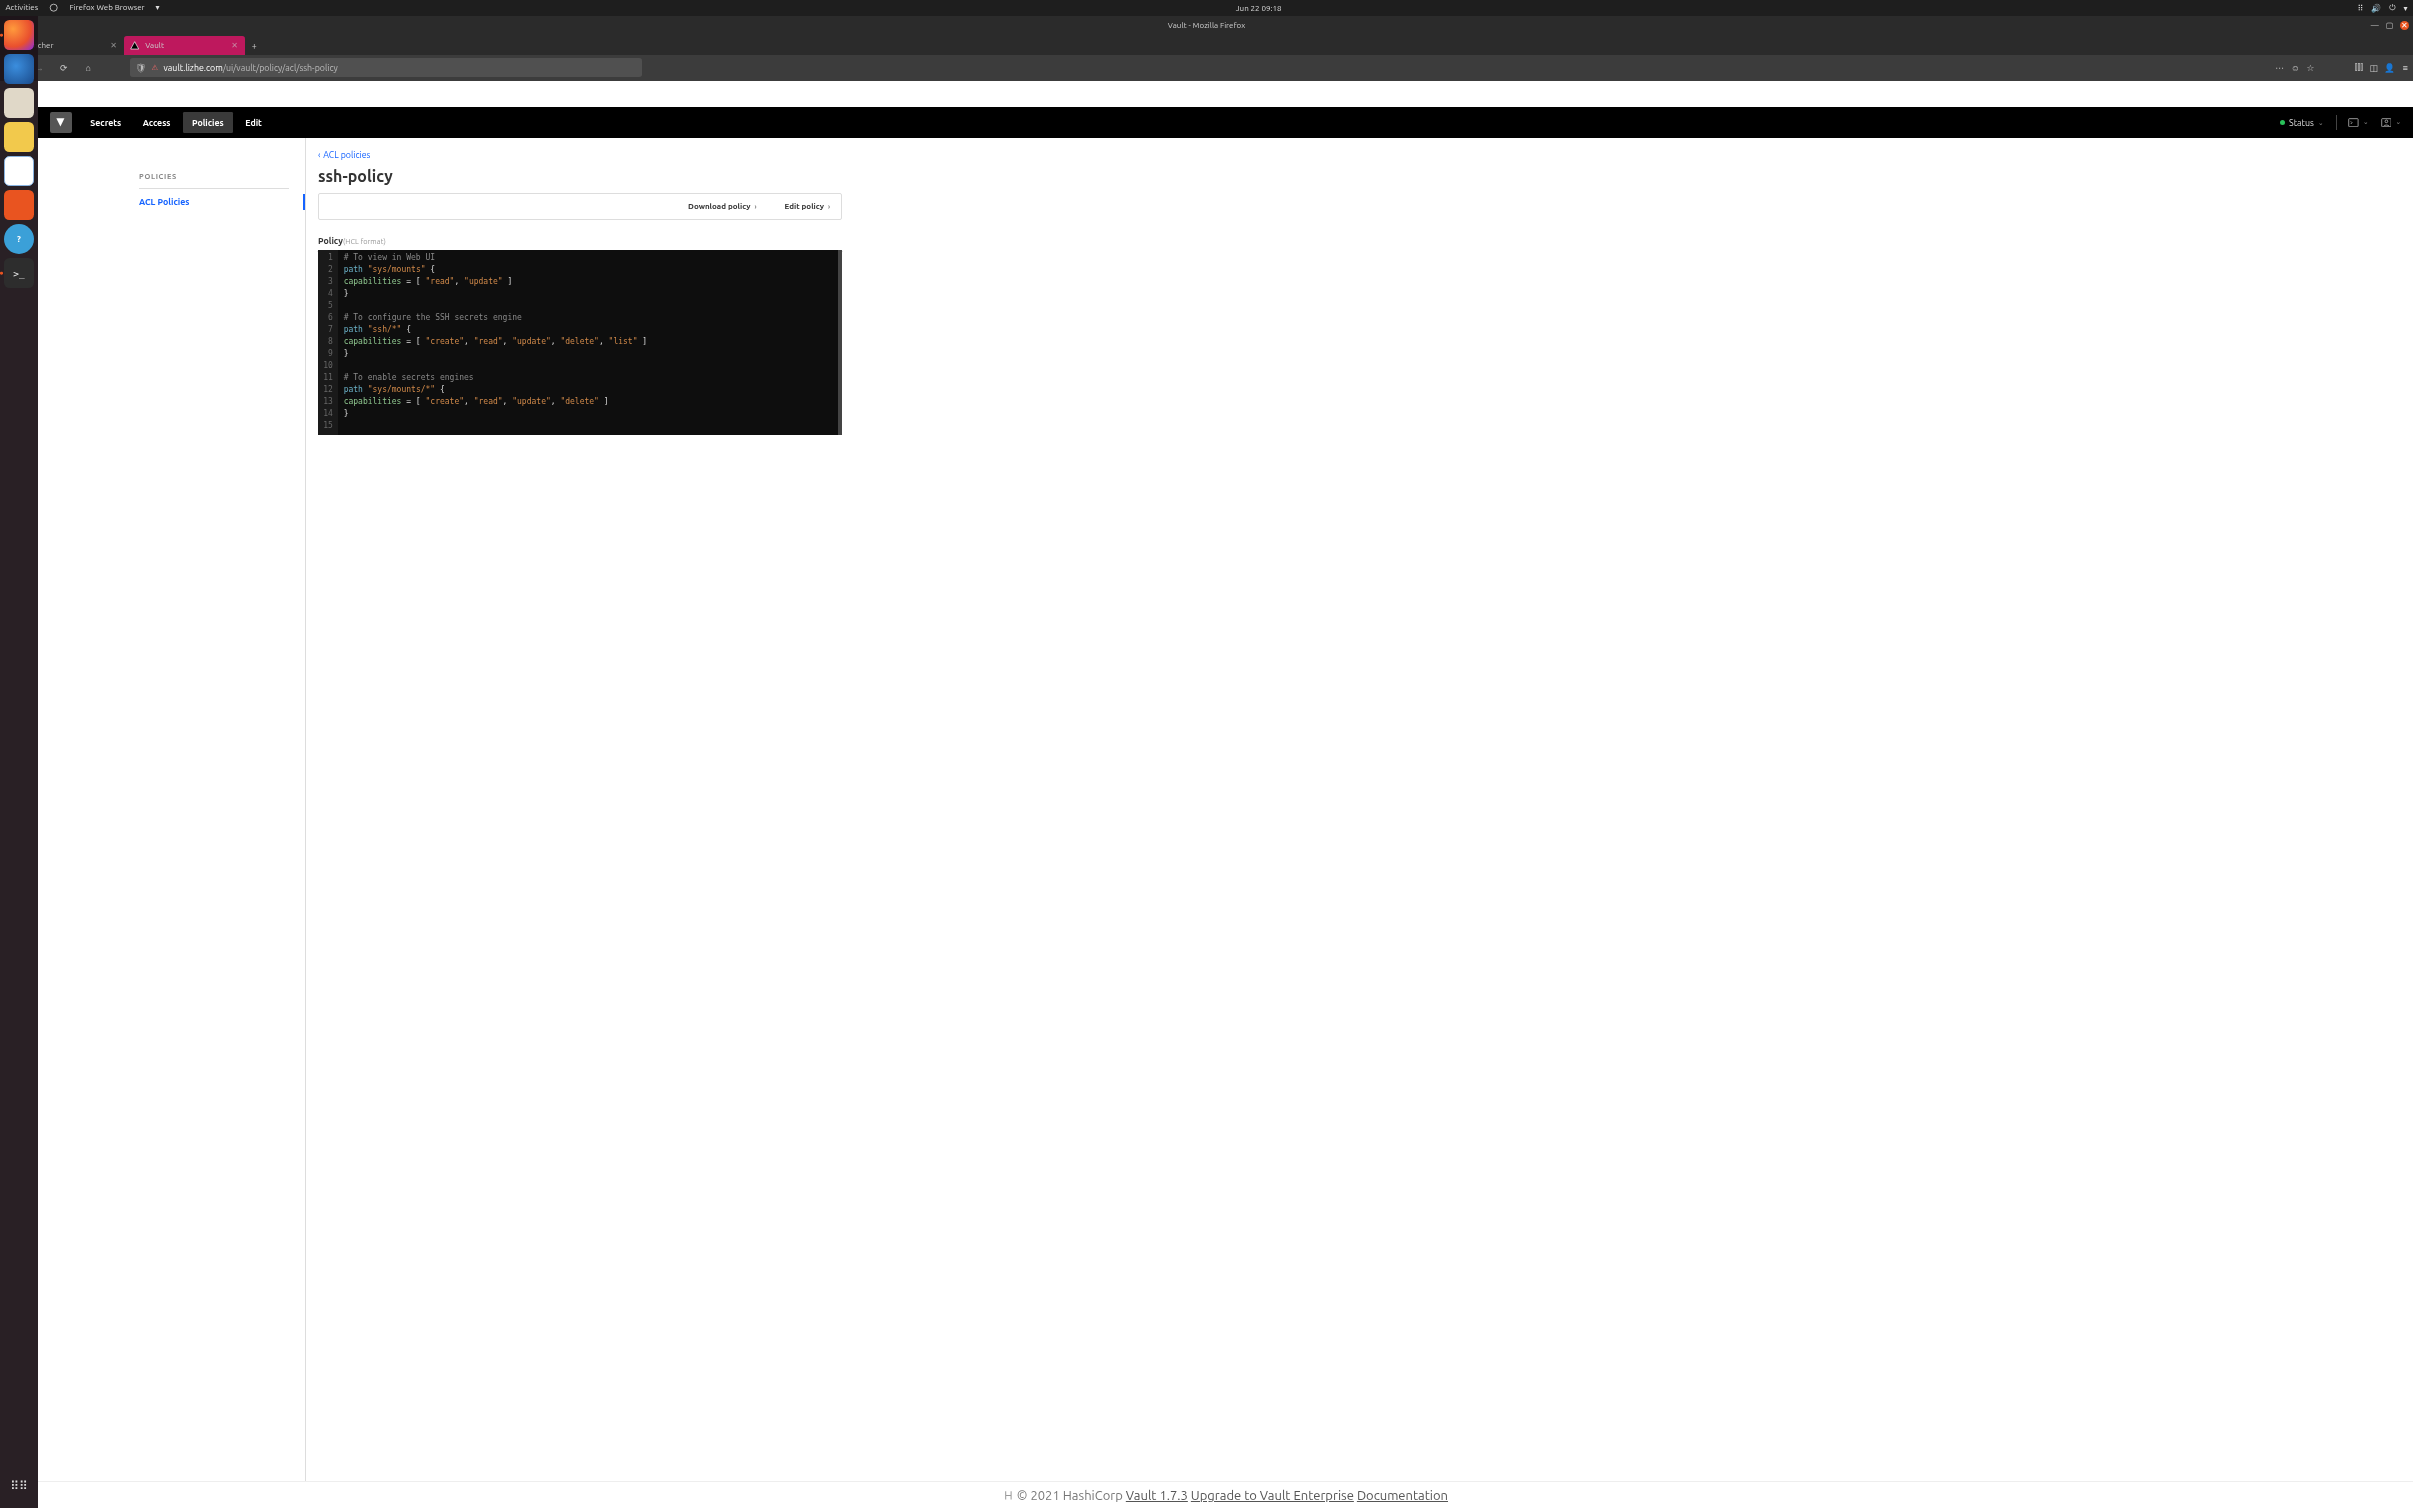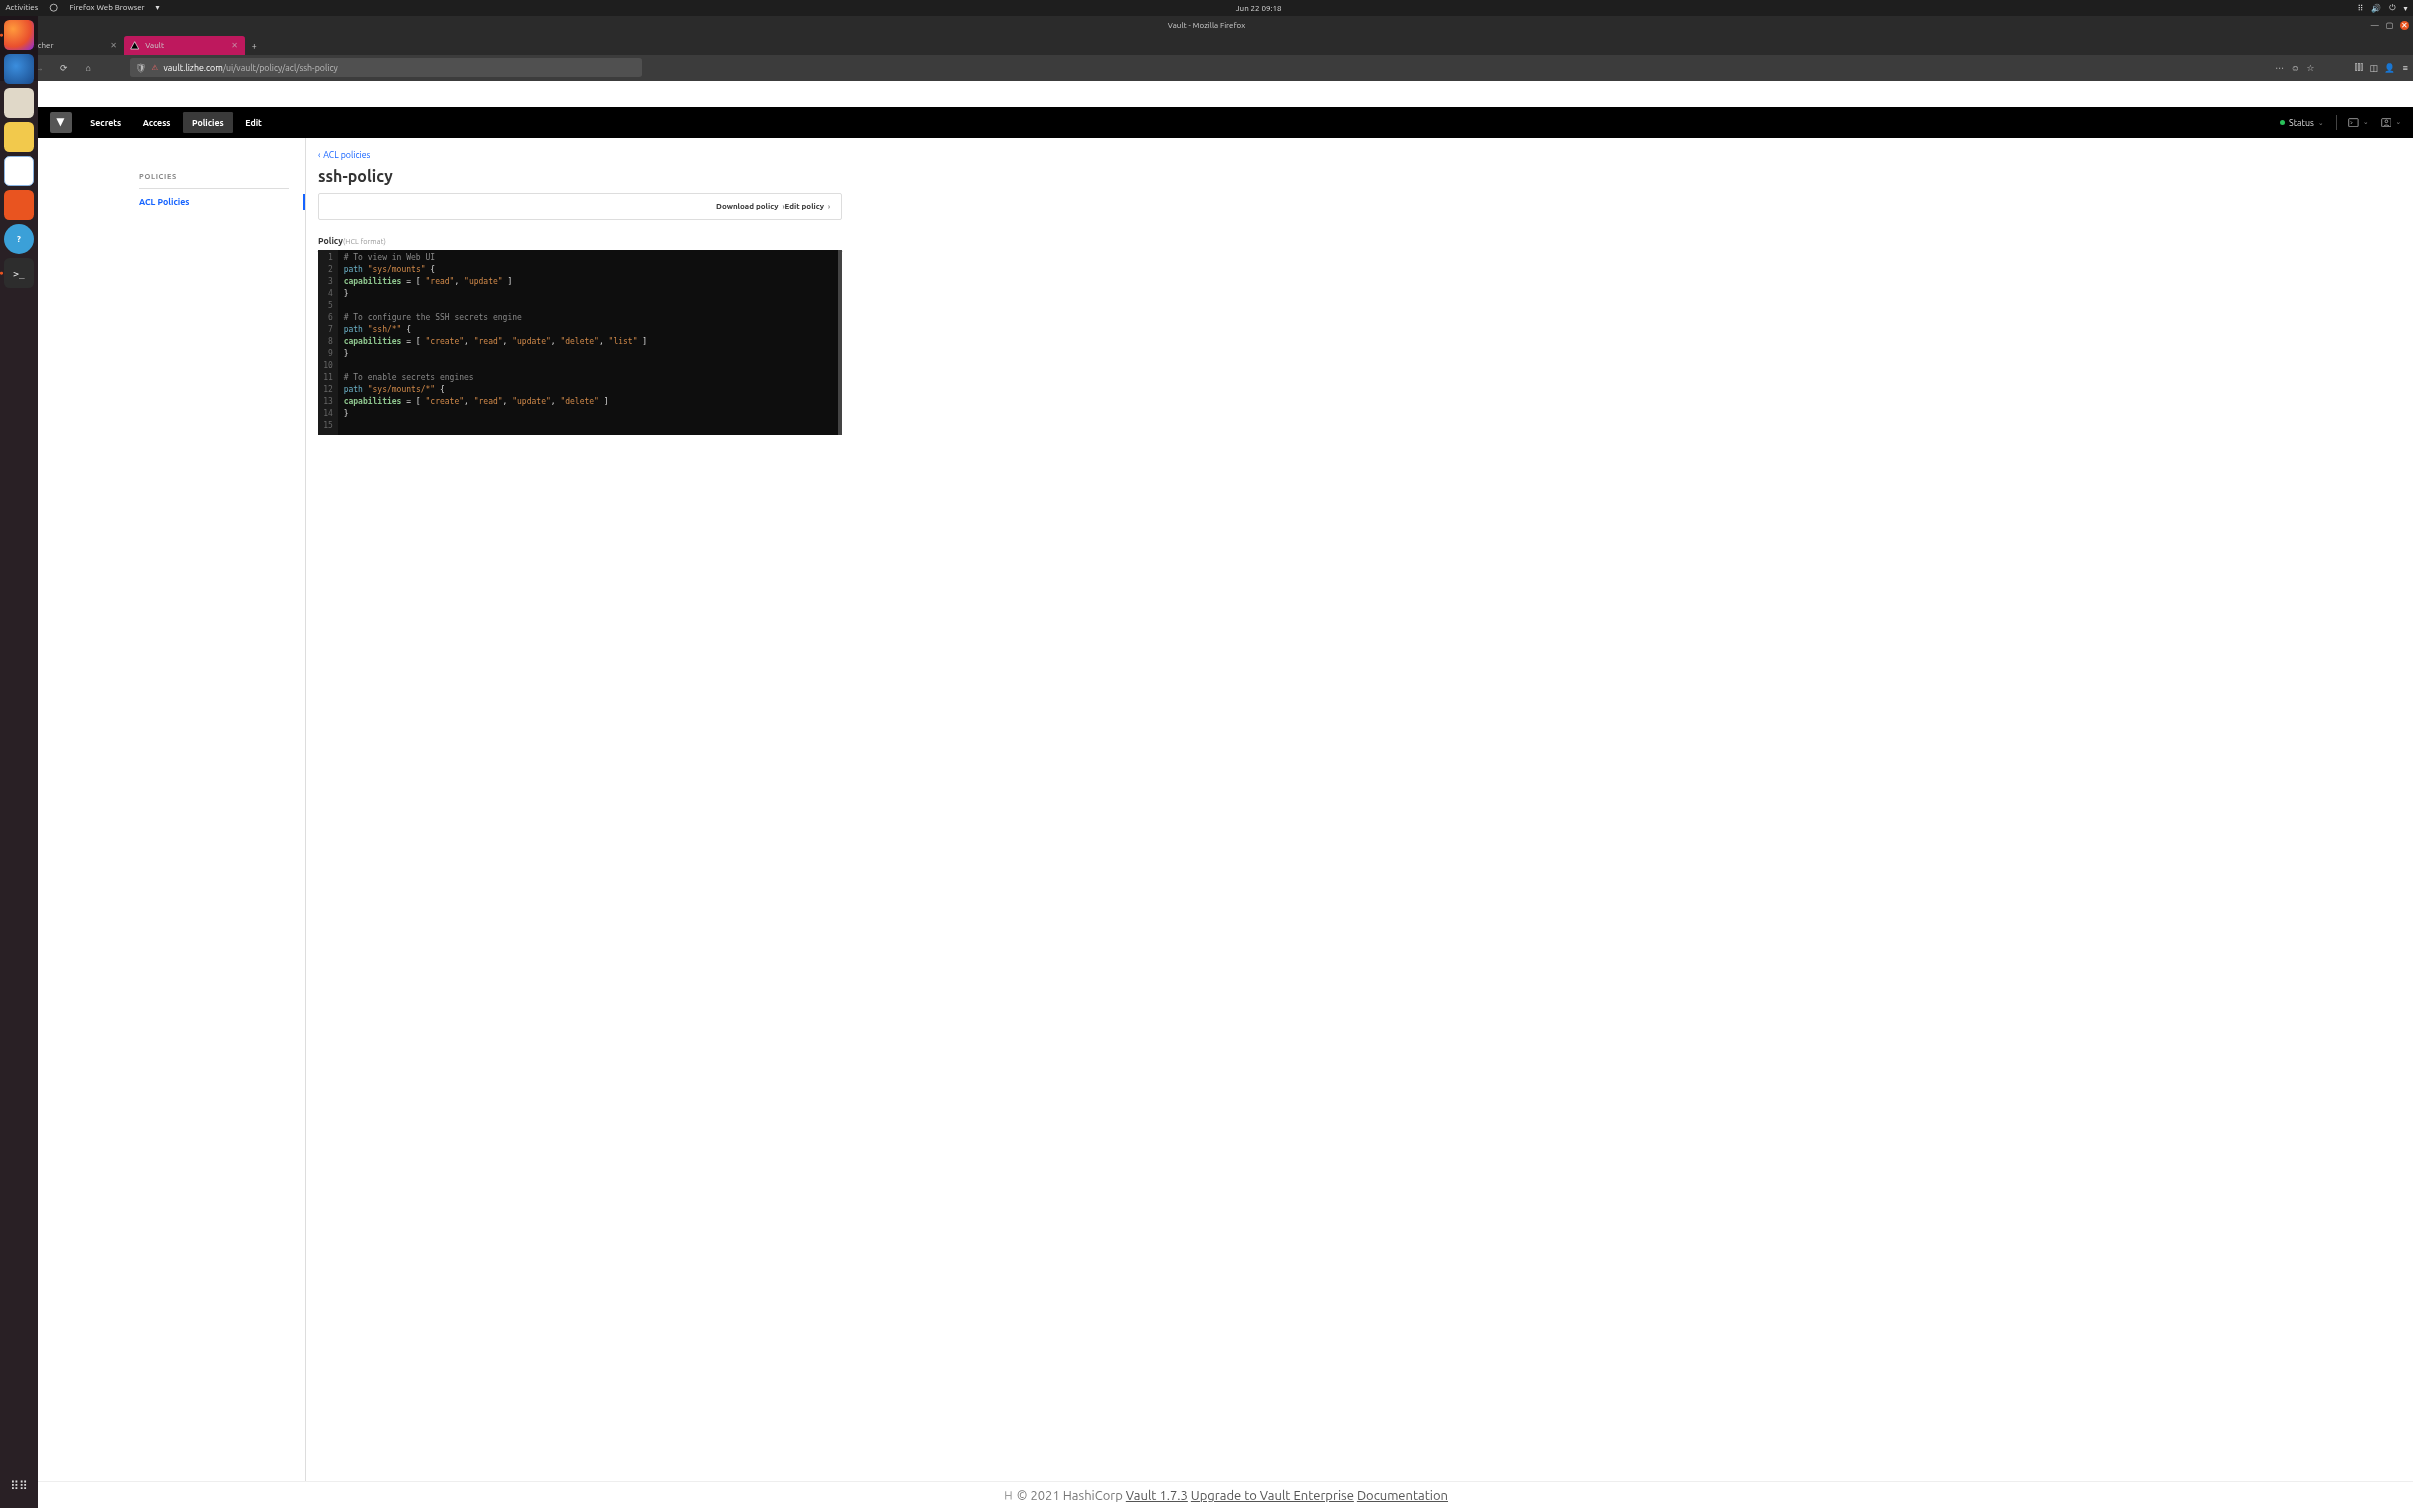--- a/index.html
+++ b/index.html
@@ -59,37 +59,37 @@
 
 .vault-body { flex: 1; display: flex; overflow: hidden; }
 .sidebar { width: 268px; border-right: 0.7px solid #ddd; padding: 34px 16px 16px 101px; }
 .sidebar-title { font-size: 7.4px; letter-spacing: 0.7px; color: #888; font-weight: 700; padding-bottom: 8px; border-bottom: 0.7px solid #ddd; }
 .sidebar-item { padding: 8px 0; color: #1563ff; font-weight: 600; font-size: 8.8px; position: relative; cursor: pointer; }
 .sidebar-item.active::after { content: ''; position: absolute; right: -16px; top: 5.4px; bottom: 5.4px; width: 2px; background: #1563ff; }
 
 .content { flex: 1; padding: 12px 16px 16px 12px; overflow-y: auto; }
 .breadcrumb { color: #1563ff; font-size: 8.8px; display: flex; align-items: center; gap: 2.7px; cursor: pointer; }
 .page-title { font-size: 16px; font-weight: 700; margin-top: 6.7px; }
-.action-bar { margin-top: 8px; border: 0.7px solid #ddd; border-radius: 2px; height: 27px; display: flex; align-items: center; justify-content: flex-end; padding: 0 10.8px; gap: 0; font-size: 8px; font-weight: 600; max-width: 524px; }
+.action-bar { margin-top: 8px; border: 0.7px solid #ddd; border-radius: 2px; height: 27px; display: flex; align-items: center; justify-content: flex-end; padding: 0 10.8px; gap: 28px; font-size: 8px; font-weight: 600; max-width: 524px; }
 .action-link { display: flex; align-items: center; gap: 4px; cursor: pointer; }
 
 .policy-label { margin-top: 16px; font-size: 8.8px; font-weight: 700; display: flex; align-items: baseline; gap: 0; }
 .hcl-format { font-size: 7.4px; color: #999; font-weight: 400; }
 
 
 .code-editor { margin-top: 4px; background: #0e0e0e; border-radius: 1.3px; font-family: 'DejaVu Sans Mono', monospace; font-size: 8px; line-height: 1.5; display: flex; max-width: 524px; position: relative; }
 .code-editor::after { content:''; position:absolute; right:0; top:0; bottom:0; width:4px; background:#444; }
 .gutter { background: #1a1a1a; color: #666; padding: 2.7px 4px; text-align: right; user-select: none; }
 .gutter div { padding: 0 1.3px; }
 .code-lines { padding: 2.7px 5.4px; color: #ddd; flex: 1; }
 .tok-comment { color: #888; }
 .tok-keyword { color: #6bb3c9; }
 .tok-string { color: #d28a4a; }
 .tok-op { color: #ddd; }
-.tok-ident { color: #8fc78f; font-weight: bold; }
+.tok-ident { color: #8fc78f; }
 
 
 .footer { height: 27px; border-top: 0.7px solid #eee; display: flex; align-items: center; justify-content: center; gap: 3px; font-size: 13px; color: #777; }
 .footer a { color: #555; text-decoration: underline; cursor: pointer; }
 .hashi-icon { width: 10.8px; height: 10.8px; }
 
 svg { display: block; }
 .chev { font-size: 6.7px; color: #888; }
 </style>
 </head>

